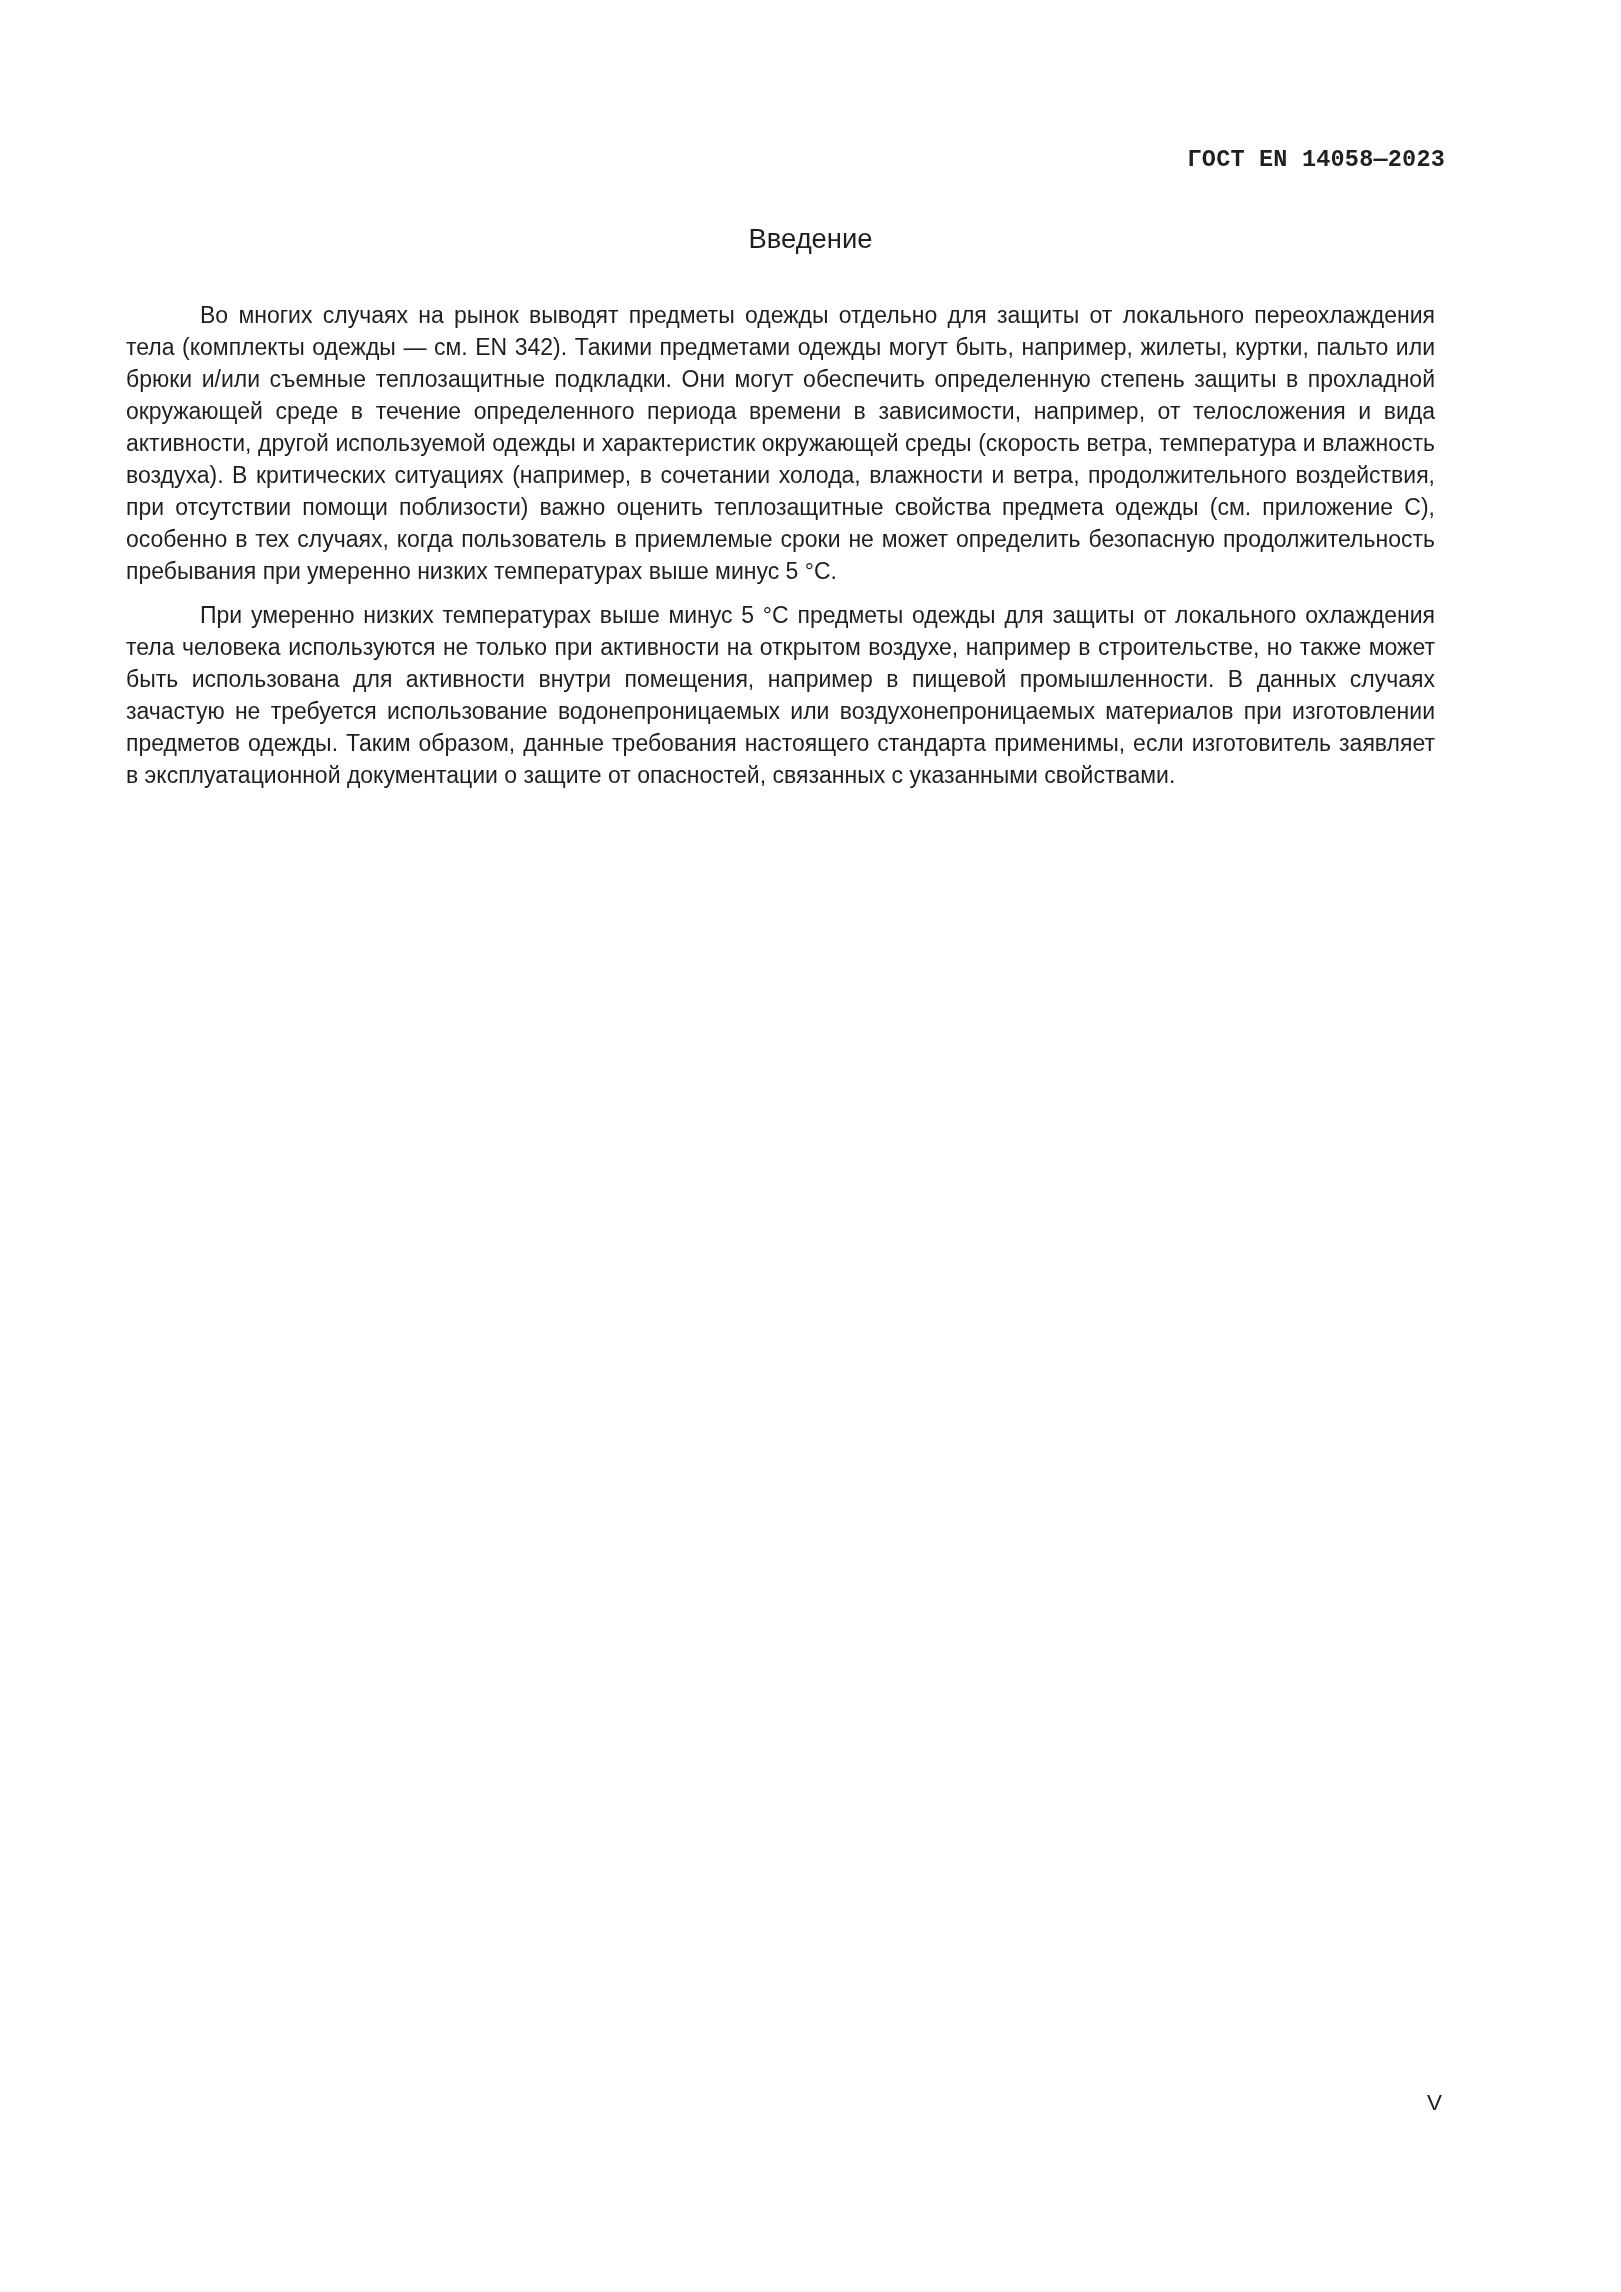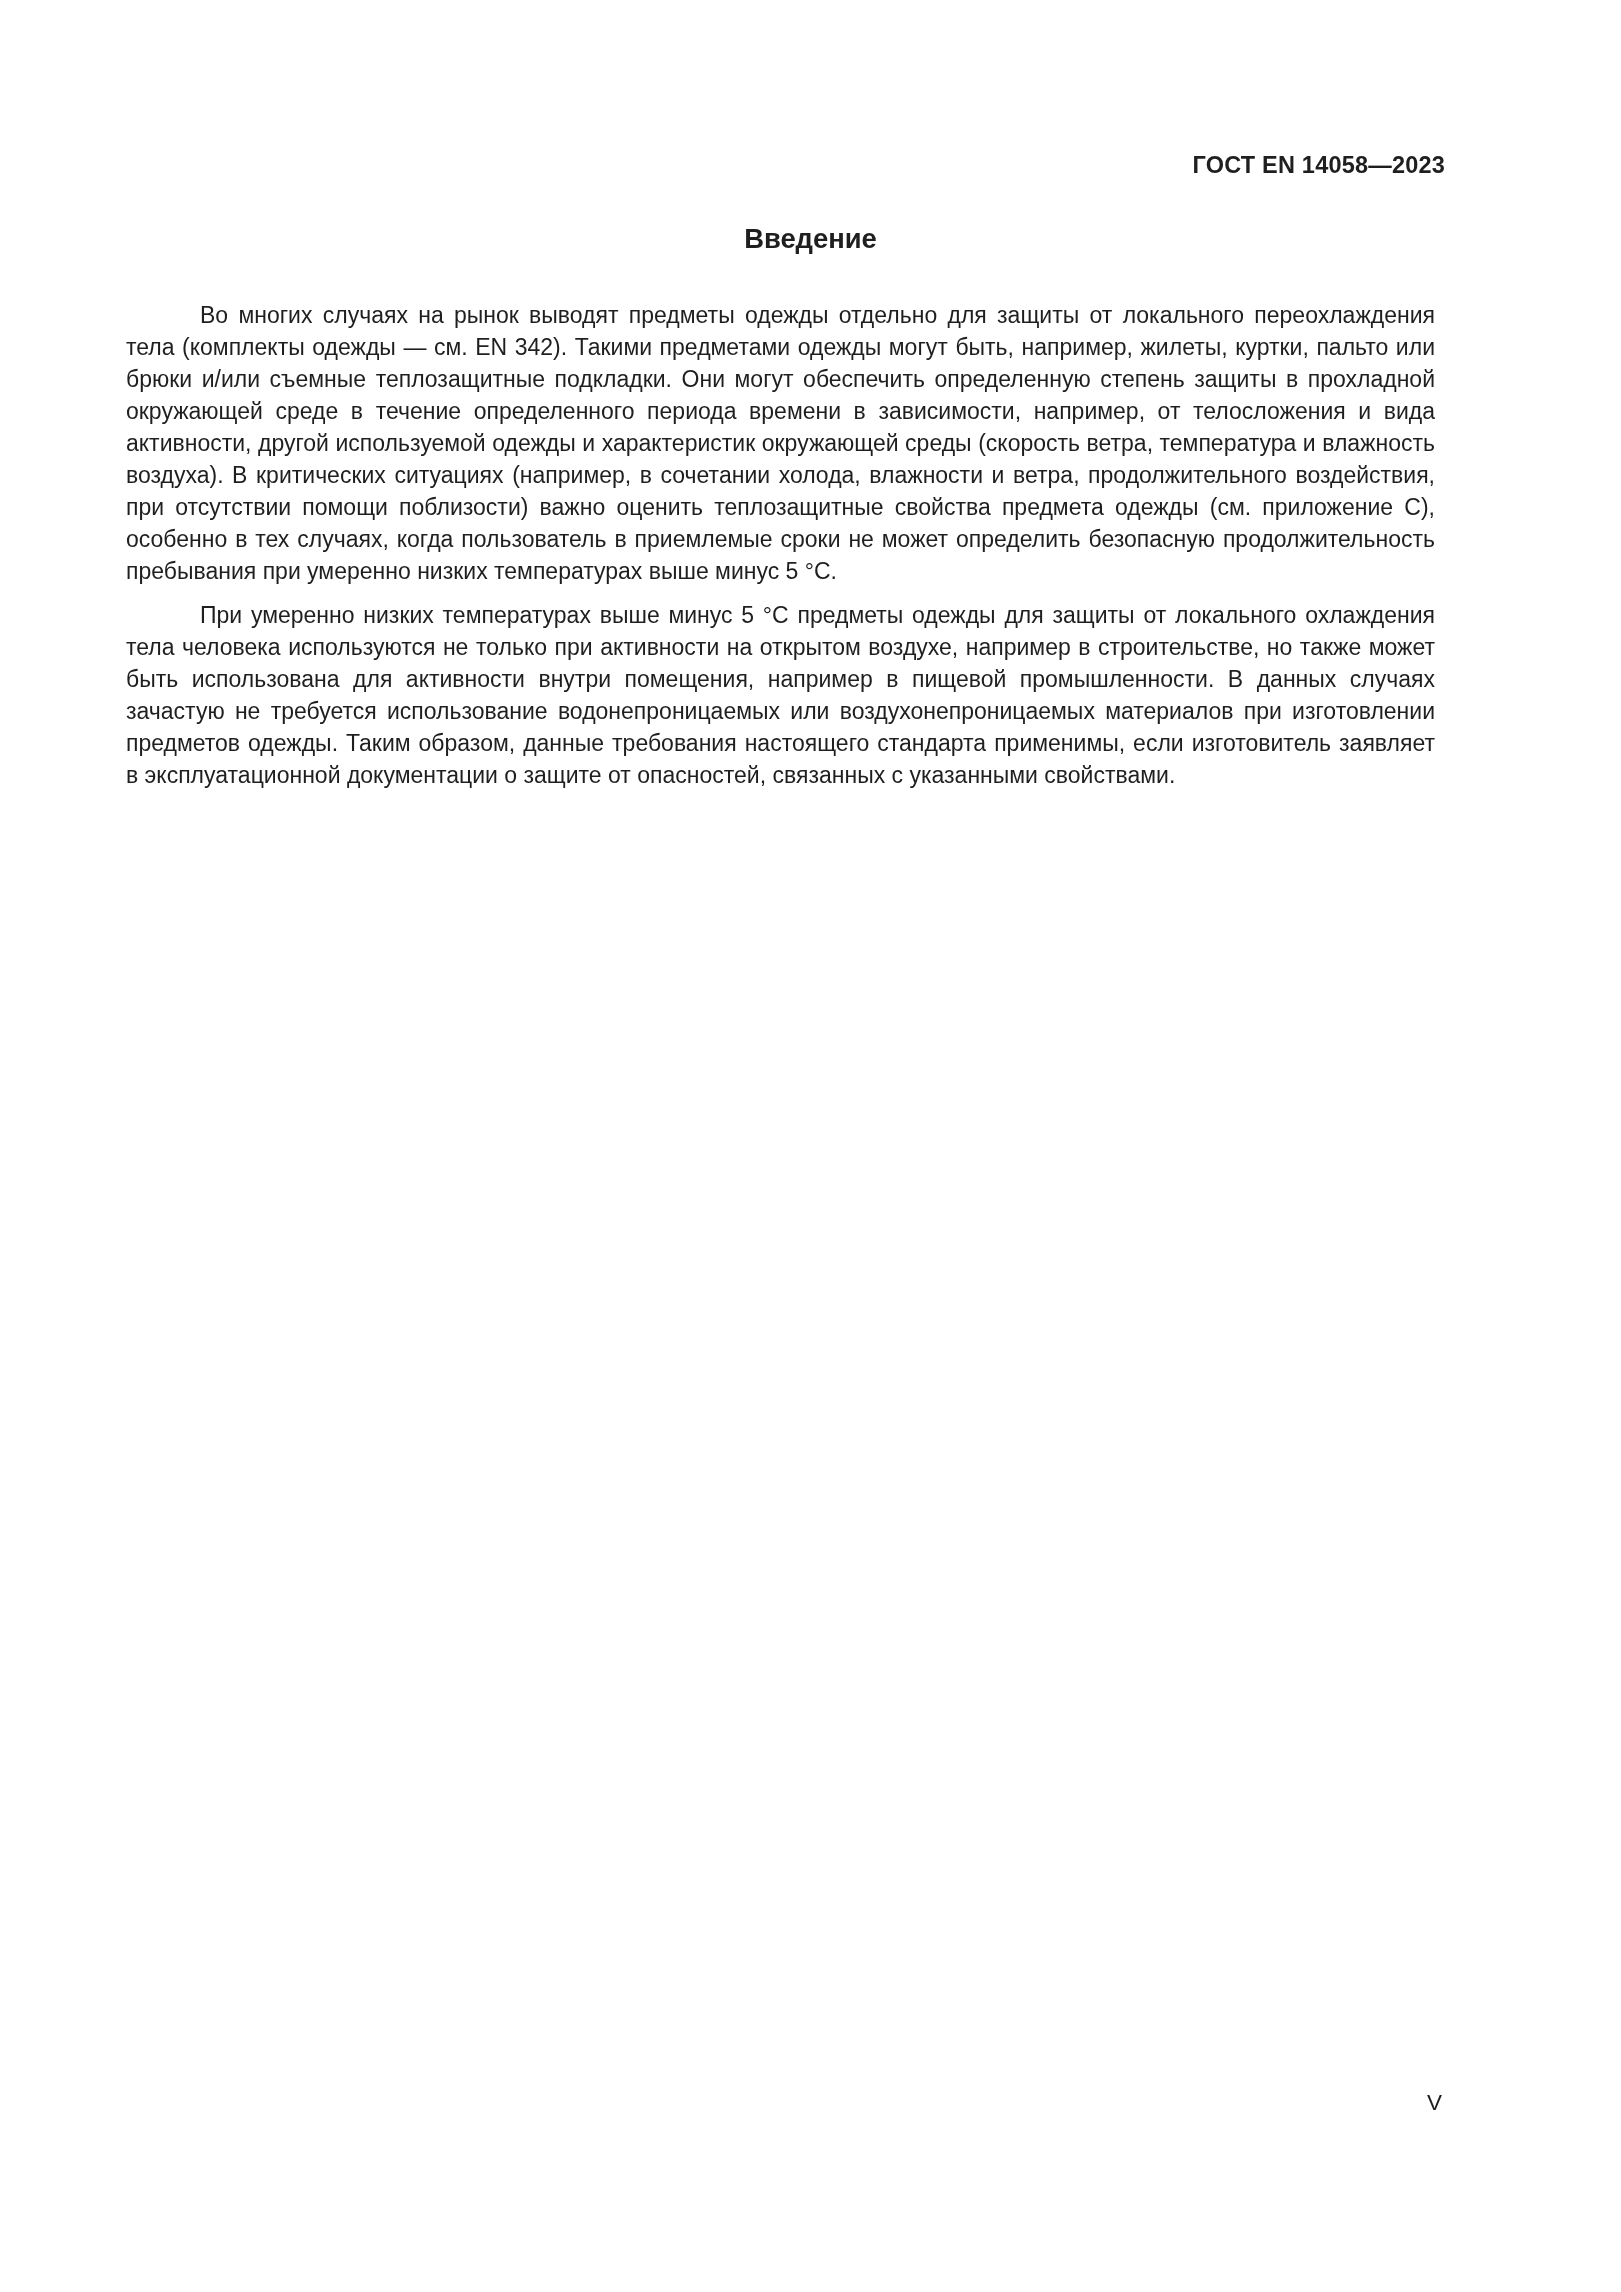--- a/index.html
+++ b/index.html
@@ -10,36 +10,37 @@
     body {
       width: 1621px;
       height: 2293px;
       position: relative;
       overflow: hidden;
       font-family: "Liberation Sans", "DejaVu Sans", sans-serif;
       color: #1f1f1f;
     }
     .page-header {
       position: absolute;
-      top: 152px;
+      top: 146px;
       right: 176px;
       font-size: 23.5px;
       font-weight: bold;
       letter-spacing: 0.2px;
       color: #1f1f1f;
       margin: 0;
+      font-family: Liberation Mono, monospace;
     }
     .section-title {
       position: absolute;
       top: 223px;
       left: 0;
       width: 1621px;
       text-align: center;
       font-size: 27.4px;
-      font-weight: bold;
+      font-weight: normal;
       color: #1f1f1f;
       margin: 0;
     }
     .body-text {
       position: absolute;
       top: 287px;
       left: 114px;
       width: 1333px;
       font-size: 23px;
       line-height: 32px;

